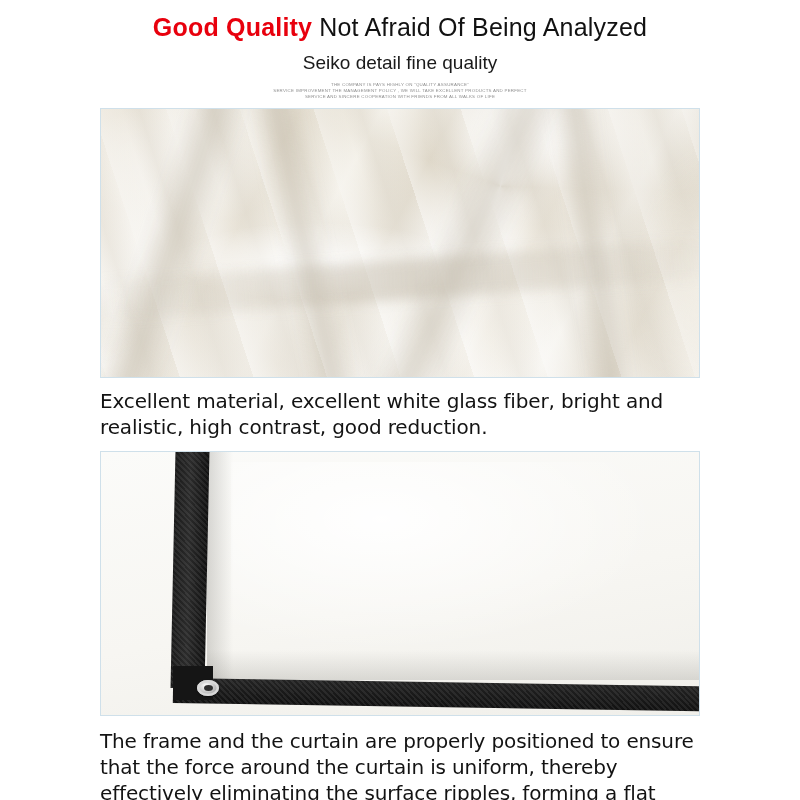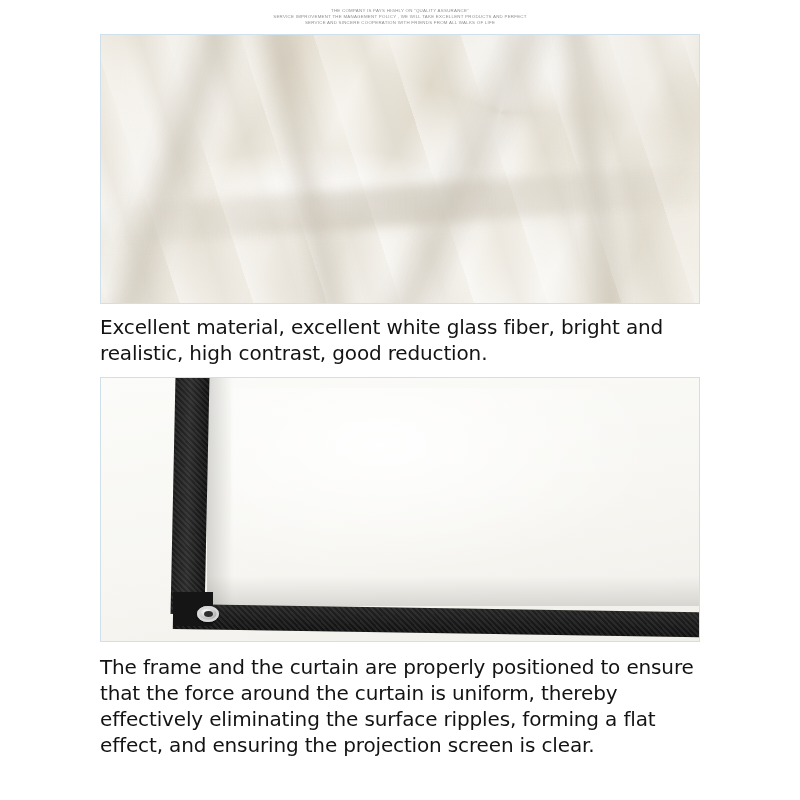--- a/index.html
+++ b/index.html
@@ -208,21 +208,26 @@
     letter-spacing: -0.15px;
   }
   #caption-material { margin-top: 10px; }
   #caption-frame { margin-top: 12px; }
 </style>
 </head>
 <body>
 
 <div class="page">
 
-
+  <div class="headline">
+    <span class="strong">Good Quality</span>
+    <span class="rest">Not Afraid Of Being Analyzed</span>
+  </div>
+
+  <div class="subhead">Seiko detail fine quality</div>
 
   <div class="finetext">
     <div>THE COMPANY IS PAYS HIGHLY ON "QUALITY ASSURANCE"</div>
     <div>SERVICE IMPROVEMENT THE MANAGEMENT POLICY , WE WILL TAKE EXCELLENT PRODUCTS AND PERFECT</div>
     <div>SERVICE AND SINCERE COOPERATION WITH FRIENDS FROM ALL WALKS OF LIFE</div>
   </div>
 
   <div class="figure" id="figure-silk">
     <div class="silk"></div>
     <div class="silk-fold" style="left:40px; top:-30px; width:60px; height:340px; transform:rotate(18deg);"></div>

